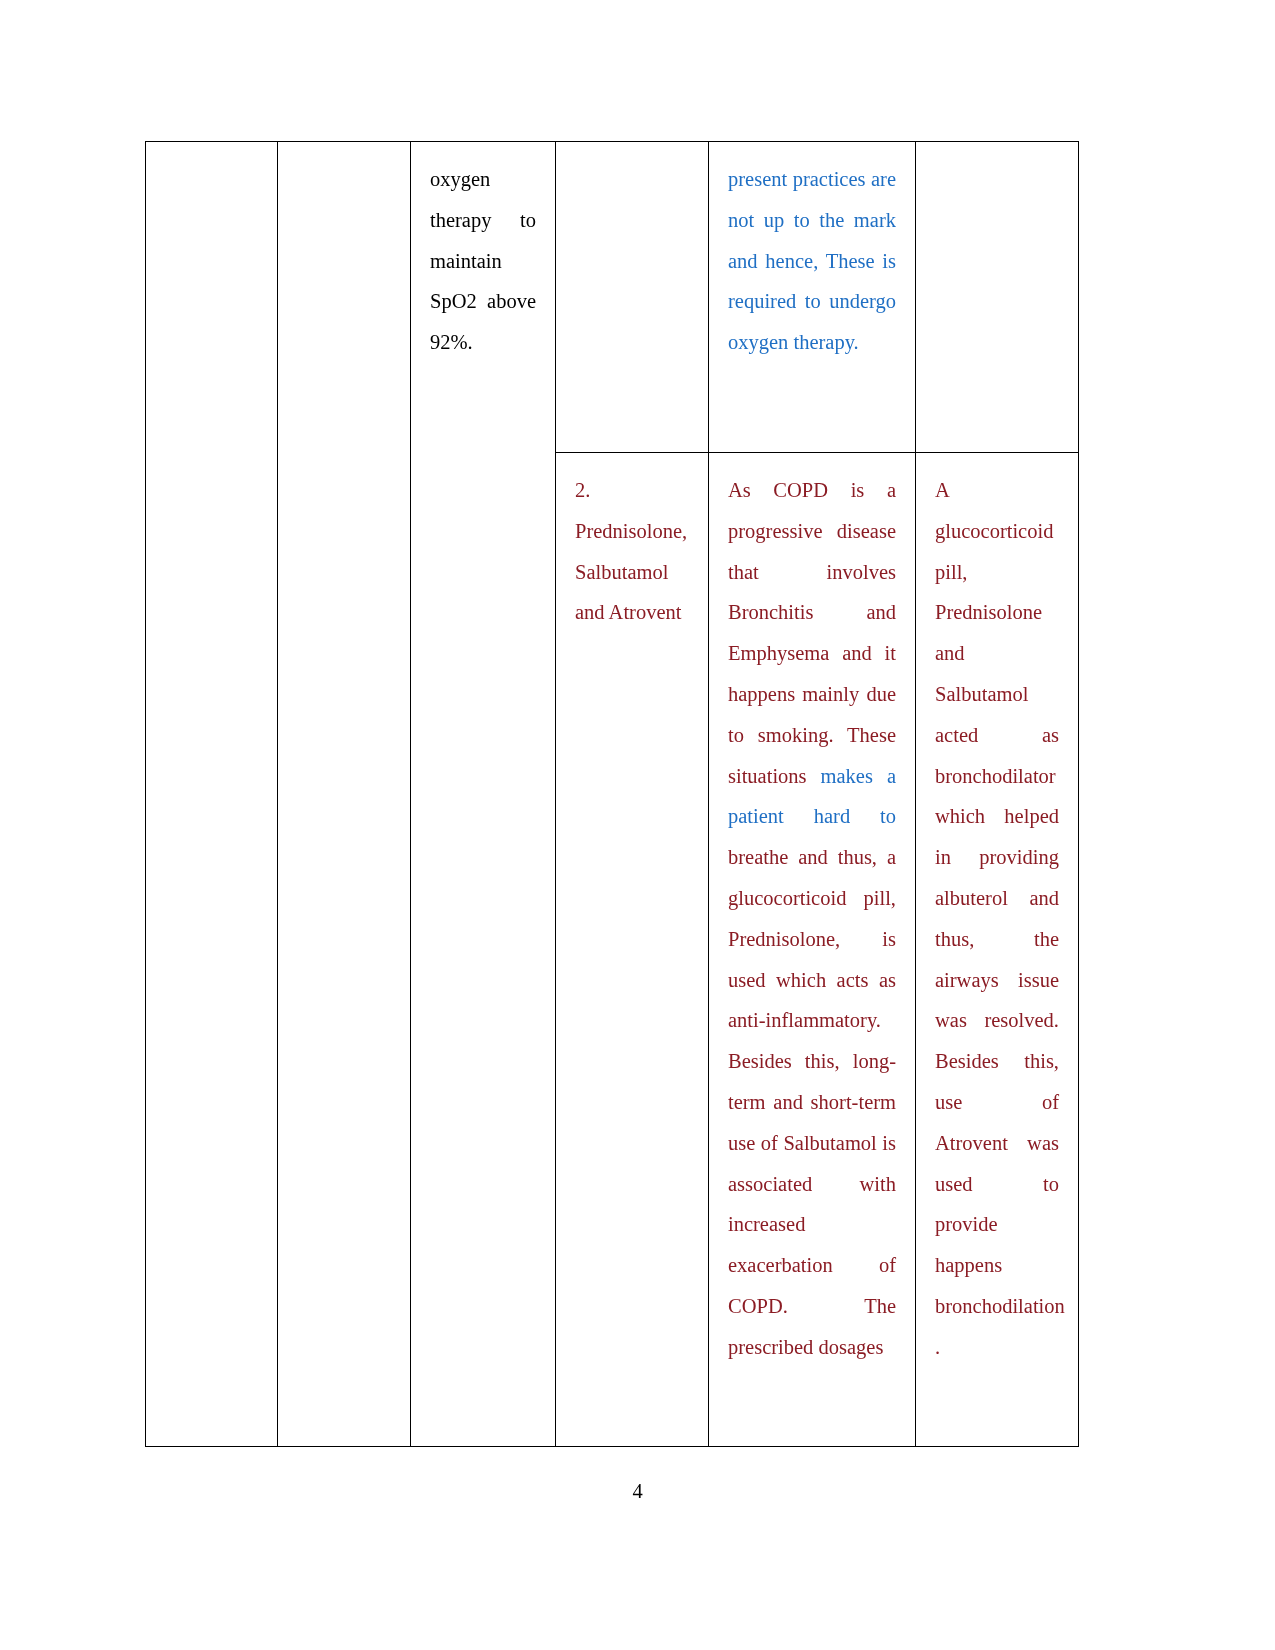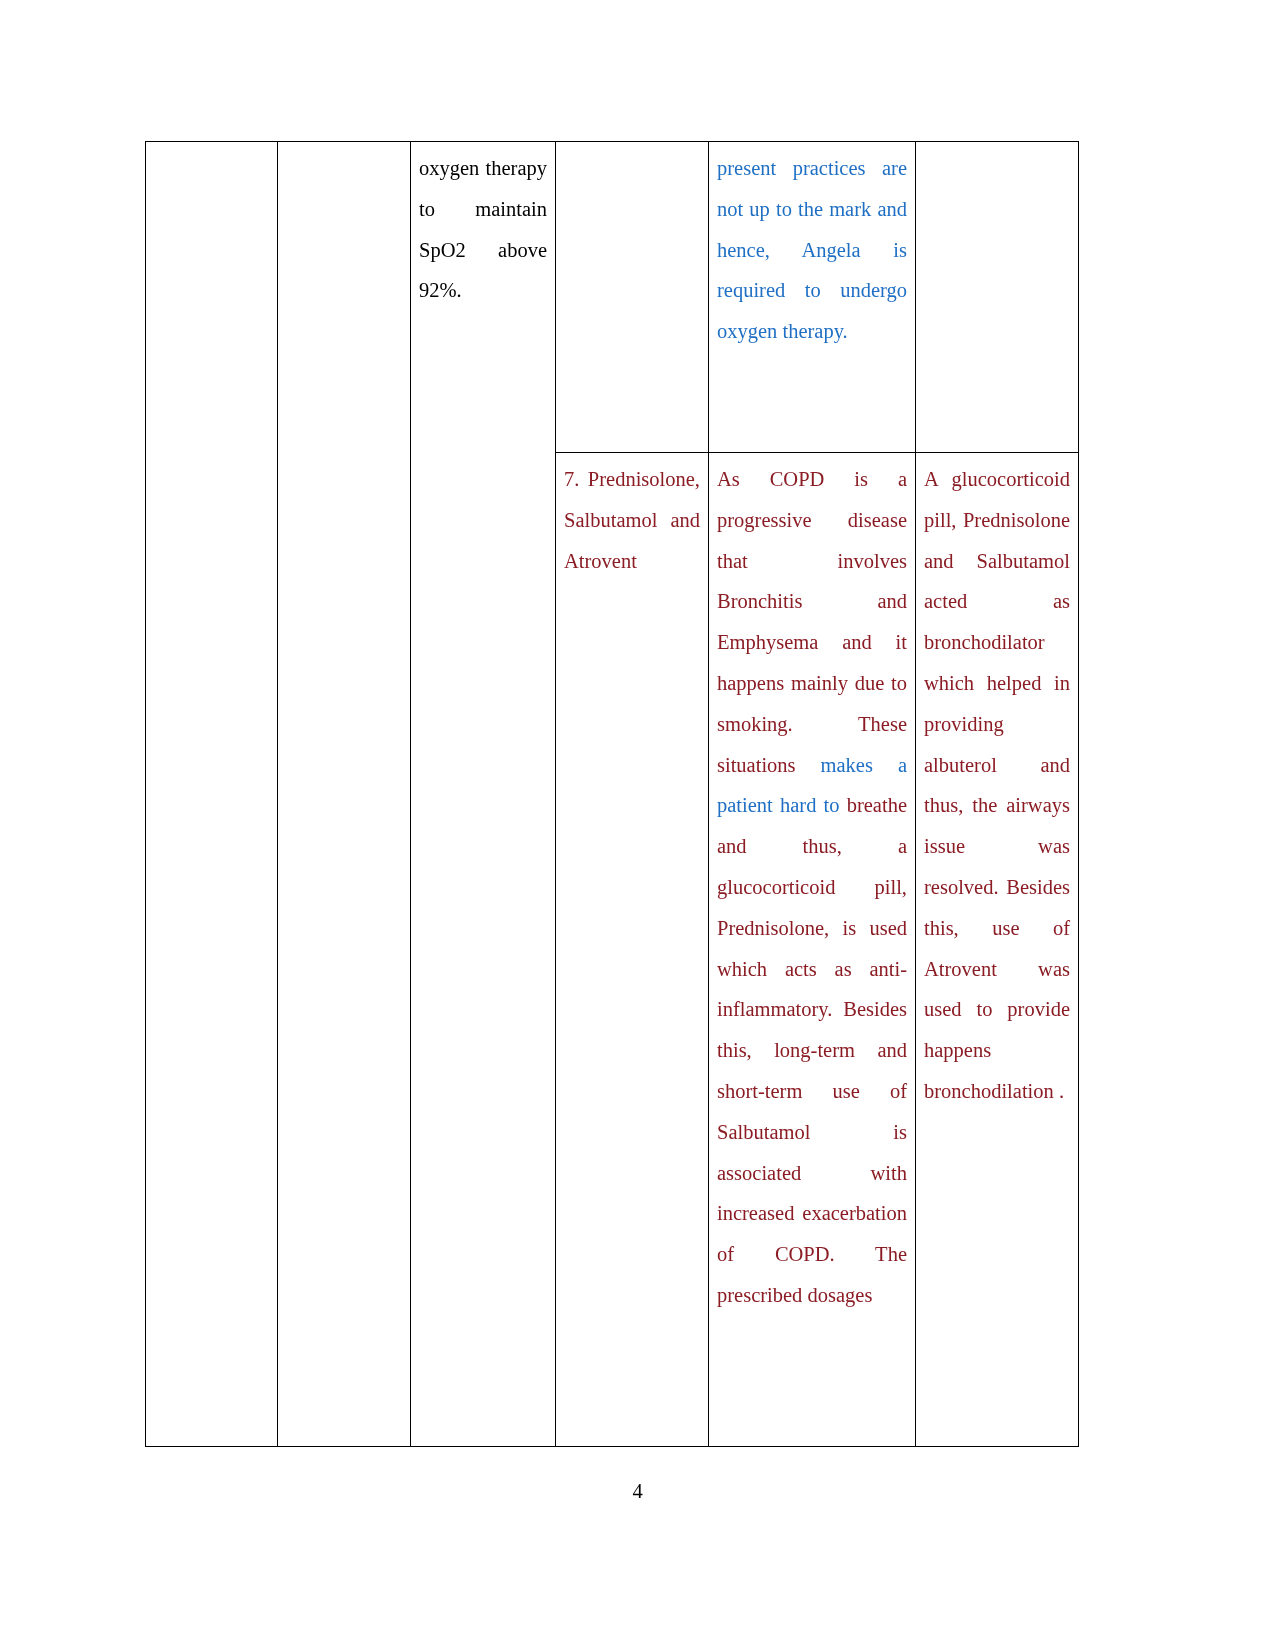--- a/index.html
+++ b/index.html
@@ -44,21 +44,21 @@
     padding: 5px 7px 8px 7px;
     font-size: 20.5px;
     line-height: 40.8px;
     text-align: justify;
     text-justify: inter-word;
     -webkit-hyphens: none;
     hyphens: none;
     word-spacing: 0;
   }
   .cellbox p {
-    margin: 1px;
+    margin: 12px;
     text-align: justify;
     text-align-last: left;
   }
 
   .black-text  { color: #000000; }
   .blue-text   { color: #1f6fc4; }
   .red-text    { color: #8b1c24; }
 
   
   .col-a { width: 132px; }
@@ -111,32 +111,32 @@
       <td rowspan="2">
         <div class="cellbox row1-h">
           <p class="black-text">oxygen therapy to maintain SpO2 above 92%.</p>
         </div>
       </td>
       <td class="empty-cell">
         <div class="cellbox" style="height:297px;"></div>
       </td>
       <td>
         <div class="cellbox" style="height:297px;">
-          <p class="blue-text">present practices are not up to the mark and hence, Angela is required to undergo oxygen therapy.</p>
+          <p class="blue-text">present practices are not up to the mark and hence, These is required to undergo oxygen therapy.</p>
         </div>
       </td>
       <td class="empty-cell">
         <div class="cellbox" style="height:297px;"></div>
       </td>
     </tr>
 
     <tr>
       <td>
         <div class="cellbox row2-h">
-          <p class="red-text">7. Prednisolone, Salbutamol and Atrovent</p>
+          <p class="red-text">2. Prednisolone, Salbutamol and Atrovent</p>
         </div>
       </td>
       <td>
         <div class="cellbox row2-h">
           <p><span class="red-text run">As COPD is a progressive disease that involves Bronchitis and Emphysema and it happens mainly due to smoking. These situations </span><span class="blue-text run">makes a patient hard to </span><span class="red-text run">breathe and thus, a glucocorticoid pill, Prednisolone, is used which acts as anti-inflammatory. Besides this, long-term and short-term use of Salbutamol is associated with increased exacerbation of COPD. The prescribed dosages</span></p>
         </div>
       </td>
       <td>
         <div class="cellbox row2-h">
           <p class="red-text">A glucocorticoid pill, Prednisolone and Salbutamol acted as bronchodilator which helped in providing albuterol and thus, the airways issue was resolved. Besides this, use of Atrovent was used to provide happens bronchodilation .</p>

